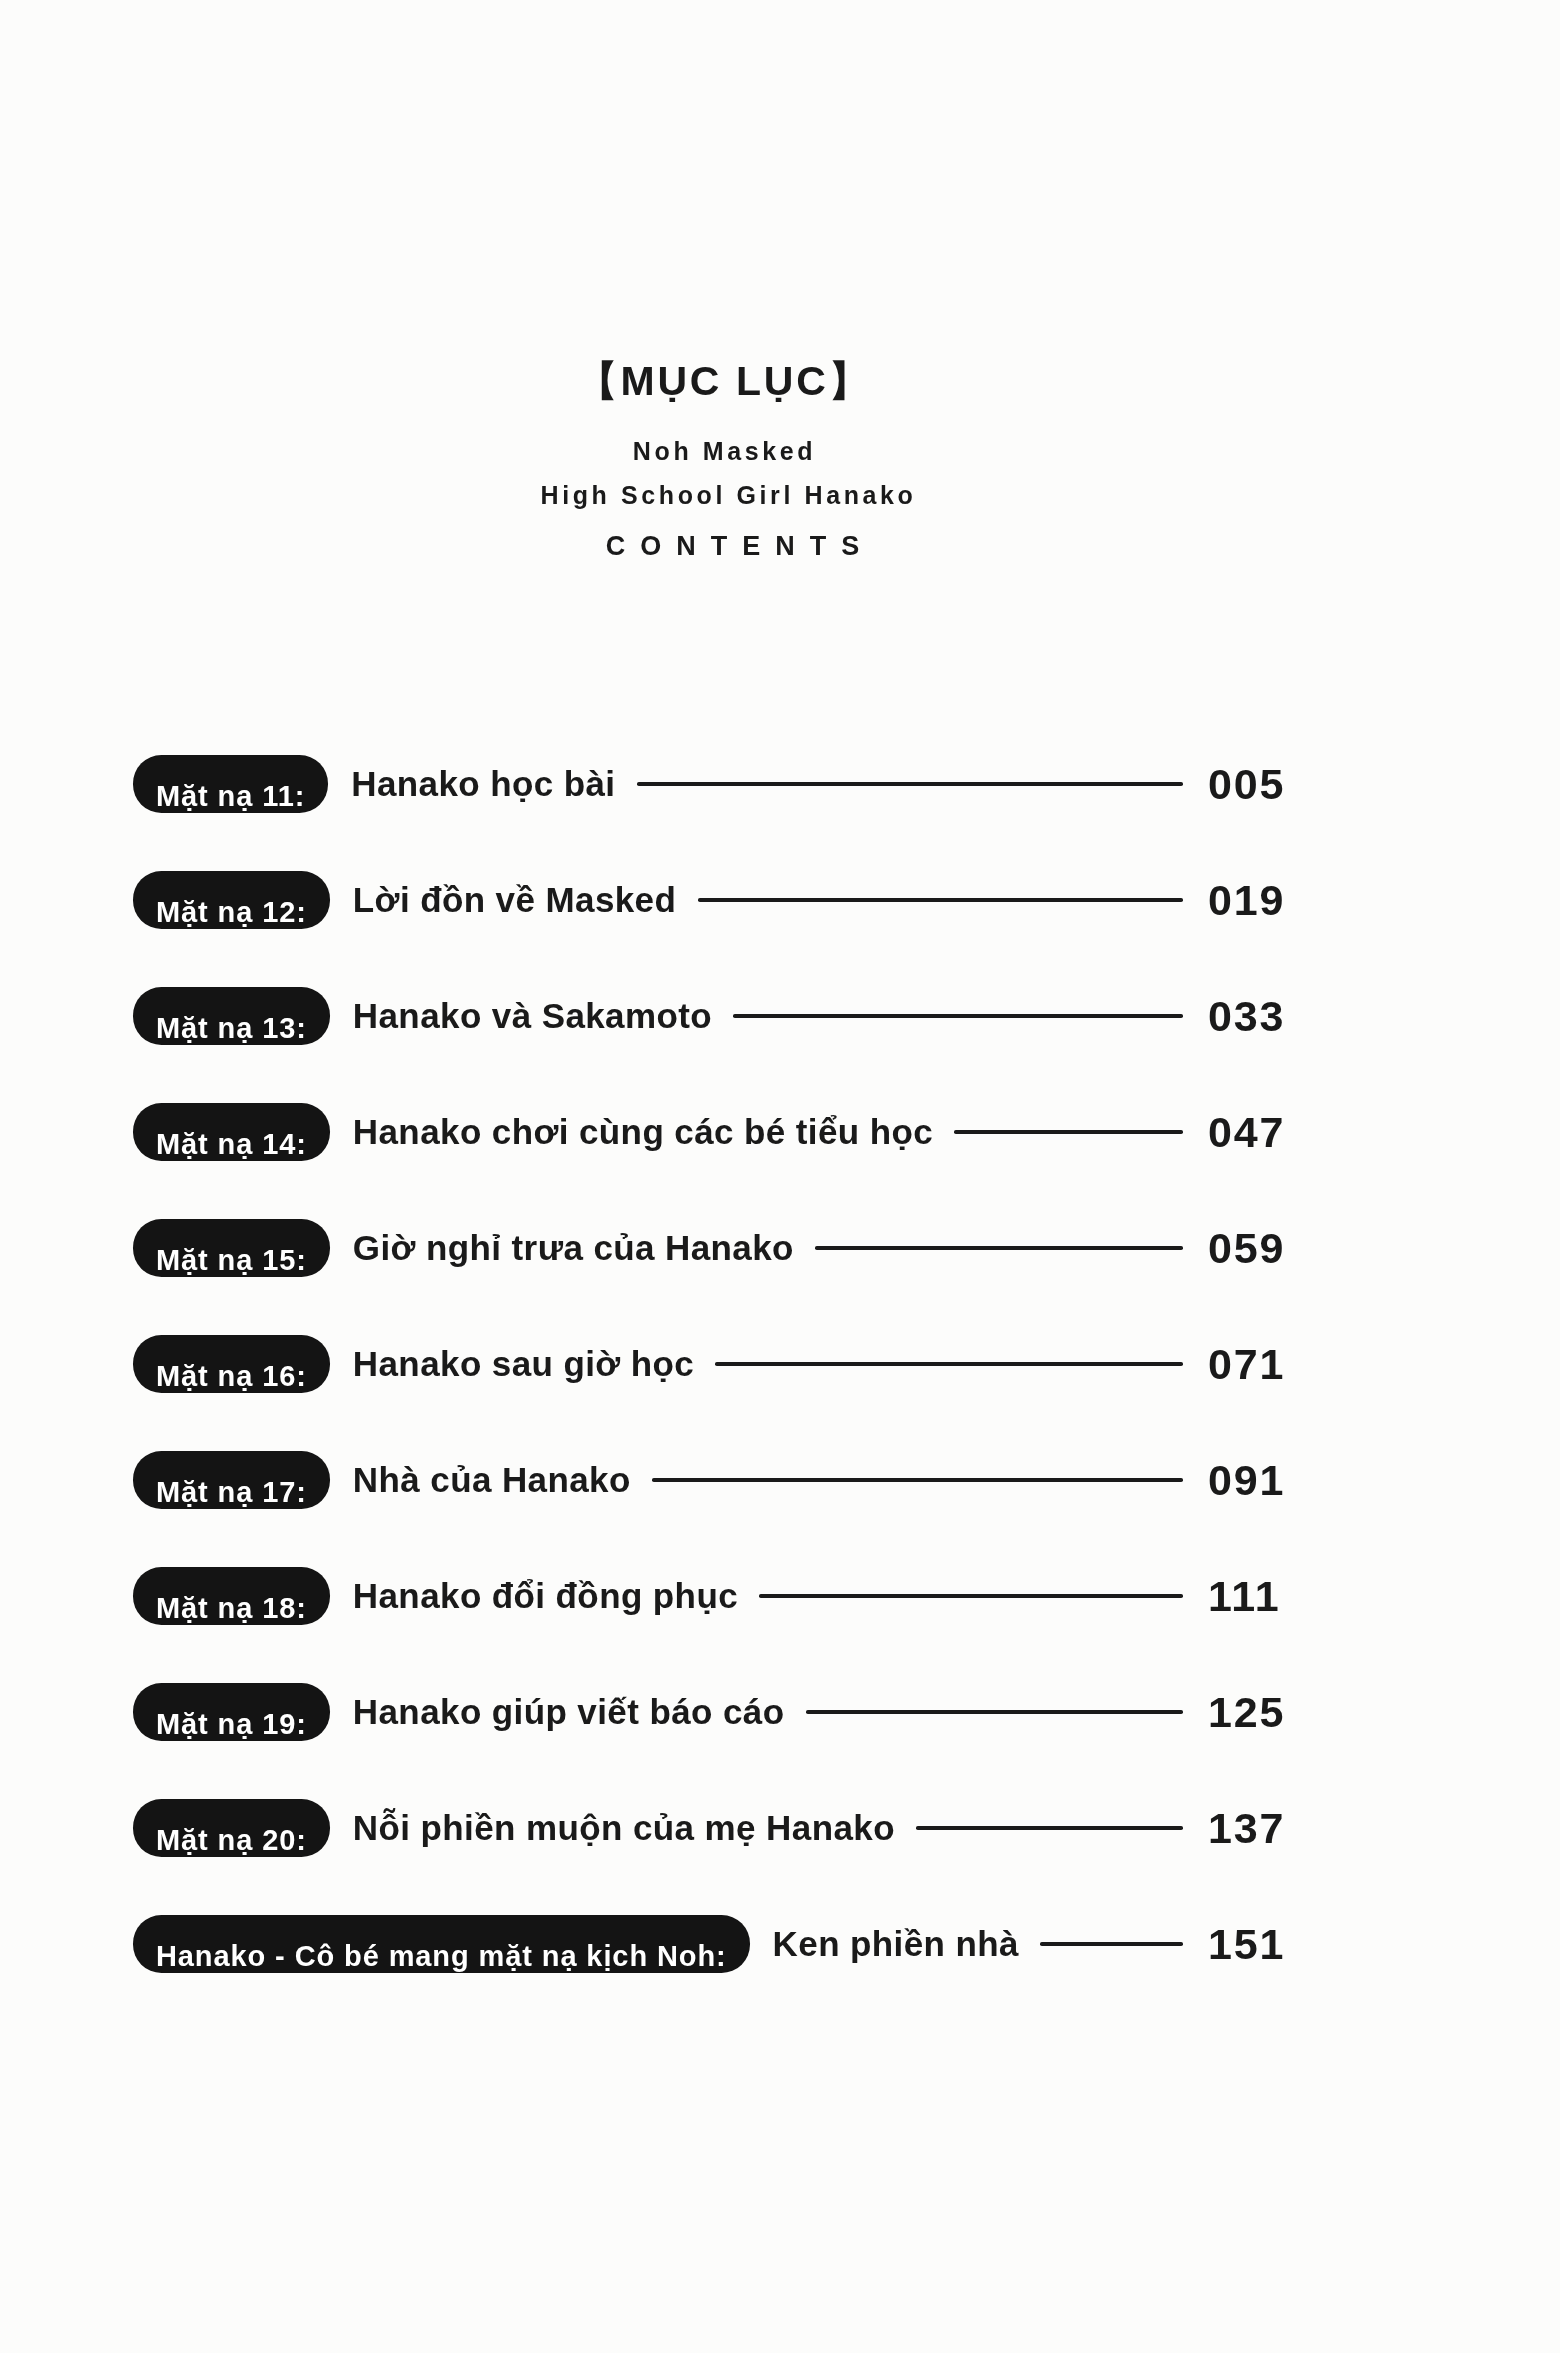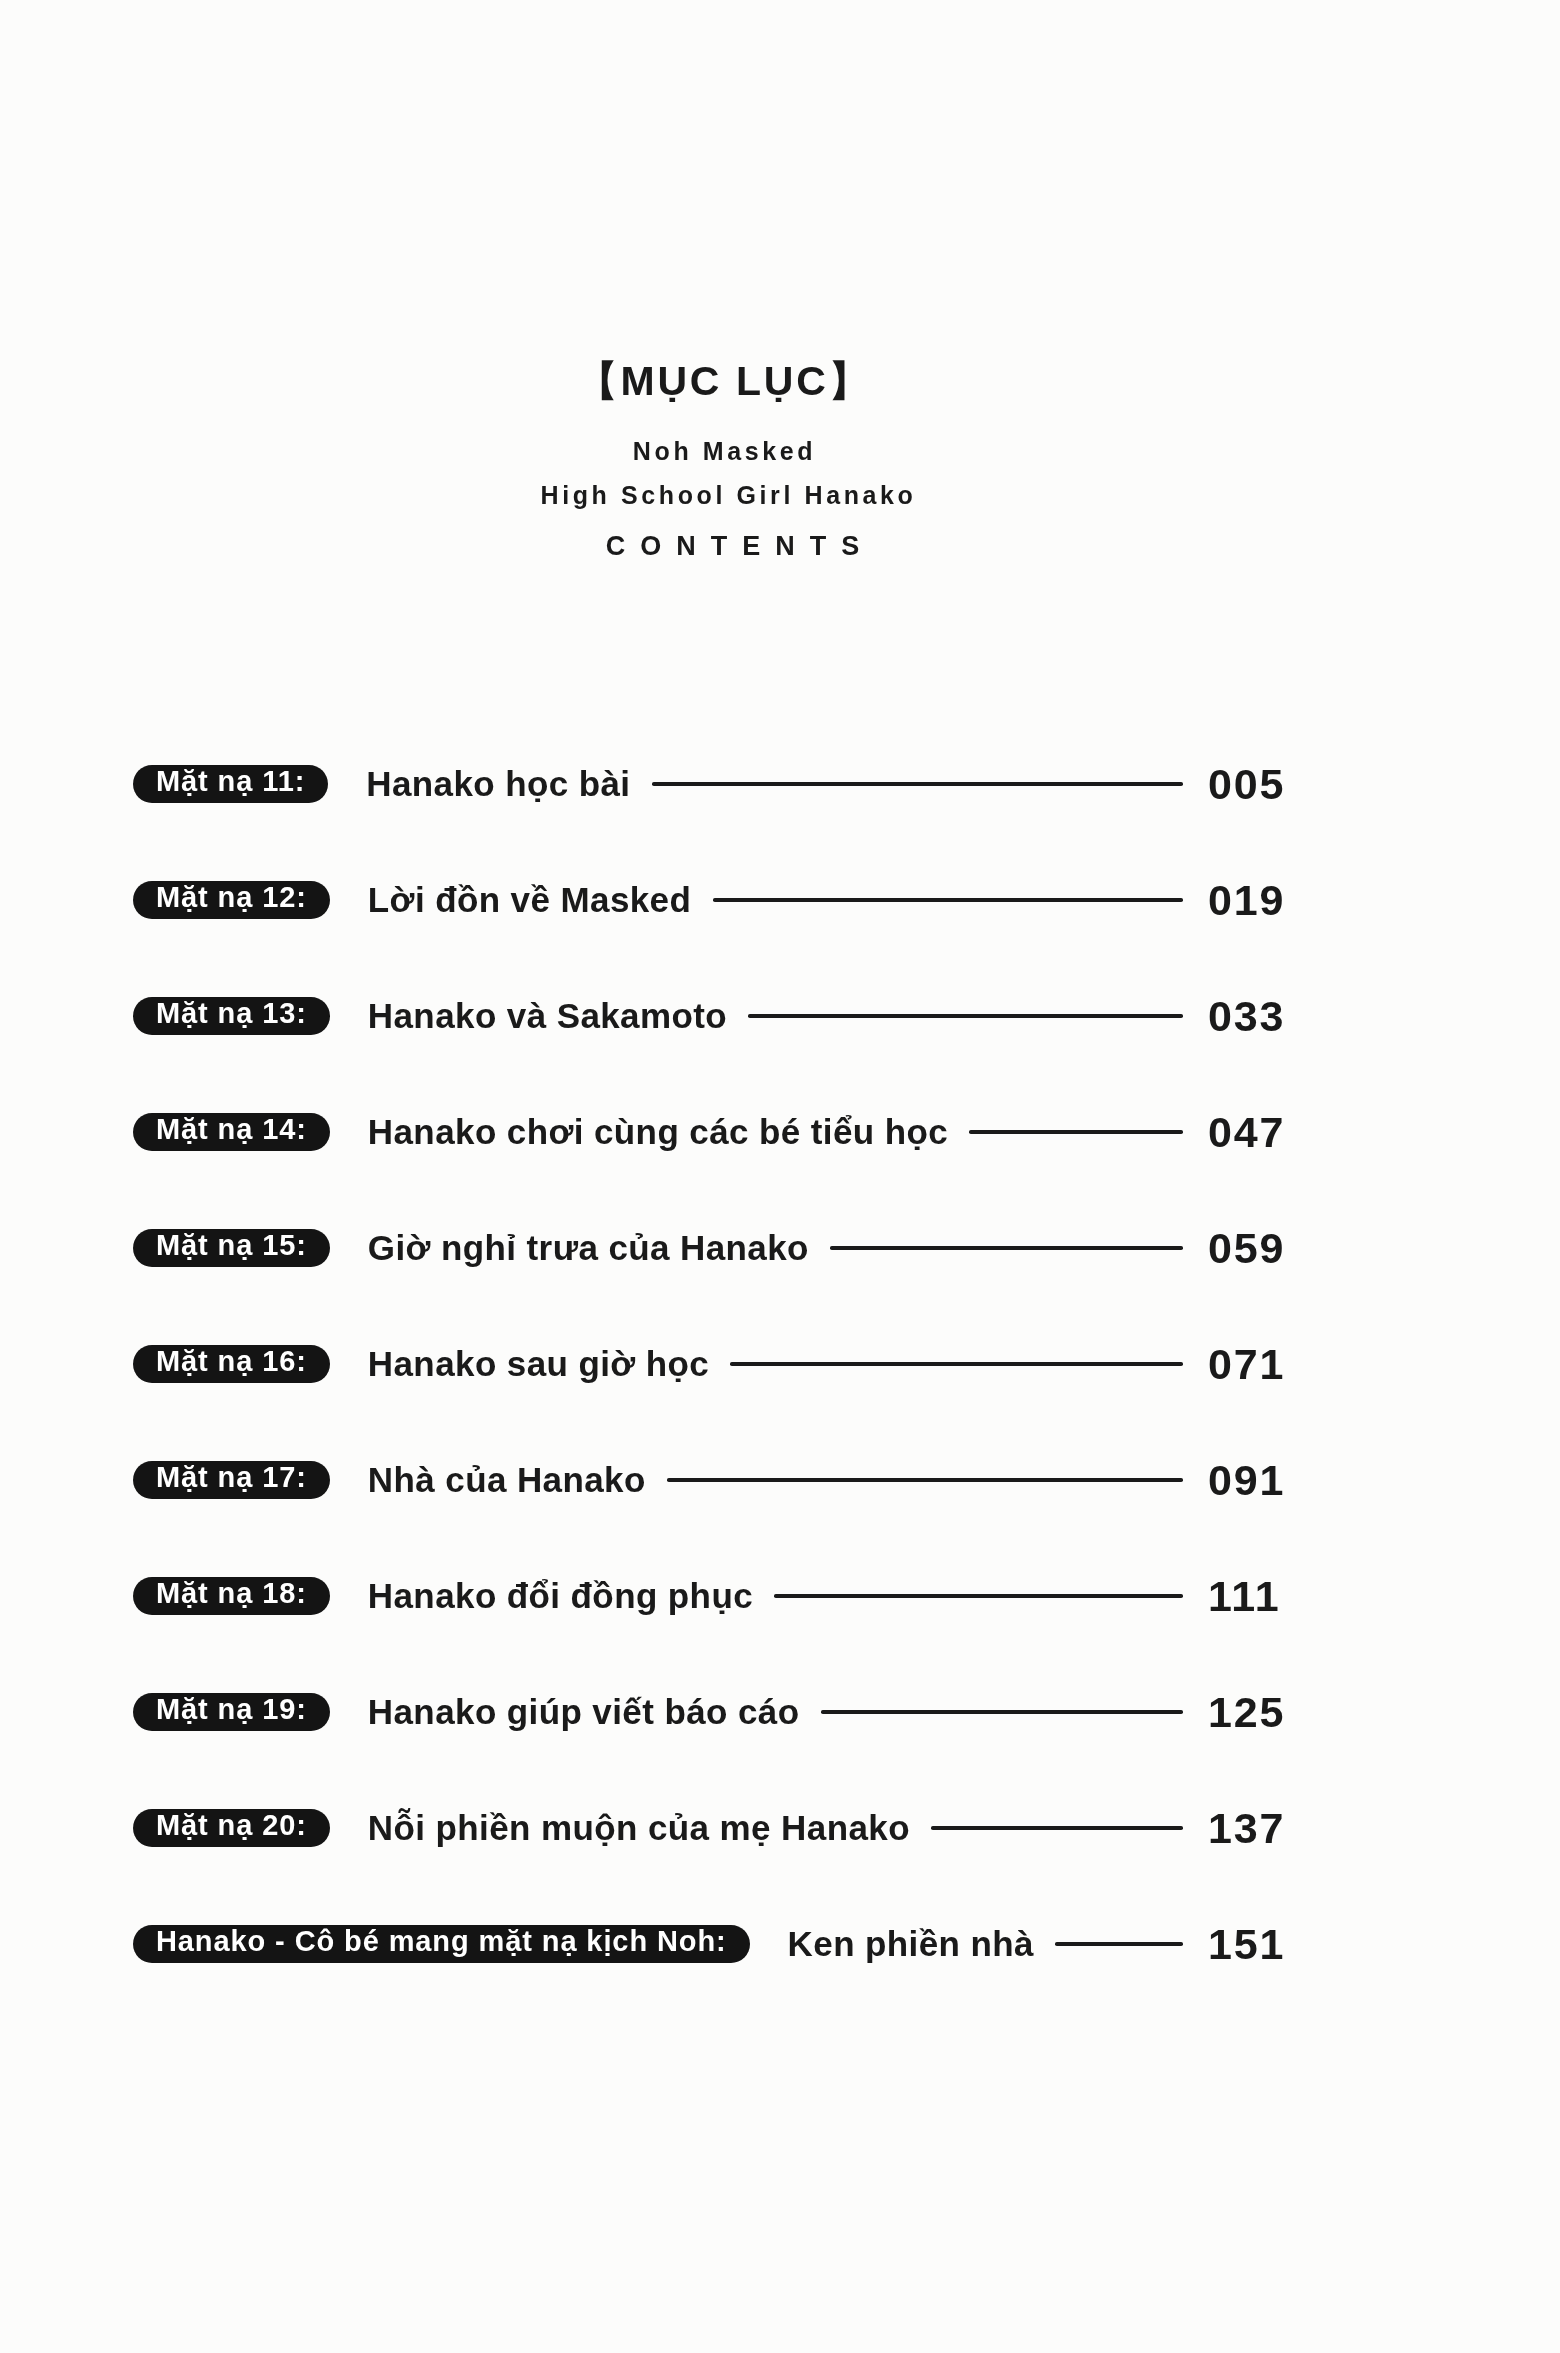--- a/index.html
+++ b/index.html
@@ -64,34 +64,34 @@
     width: 1175px;
   }
   .toc-row {
     height: 116px;
     display: flex;
     align-items: center;
   }
   .badge {
     flex: 0 0 auto;
     display: flex;
-    align-items: flex-start;
-    height: 38px;
+    align-items: flex-end;
+    height: 58px;
     padding: 0 23px;
     background: var(--badge-bg);
     color: var(--badge-fg);
     border-radius: 28.4px;
     font-size: 29px;
     font-weight: bold;
     letter-spacing: 0.9px;
     white-space: nowrap;
   }
   .chapter-title {
     flex: 0 0 auto;
-    margin-left: 38px;
+    margin-left: 23px;
     font-size: 35px;
     font-weight: bold;
     letter-spacing: 0.4px;
     white-space: nowrap;
   }
   .leader {
     flex: 1 1 auto;
     min-width: 52px;
     height: 3.6px;
     background: var(--ink);

